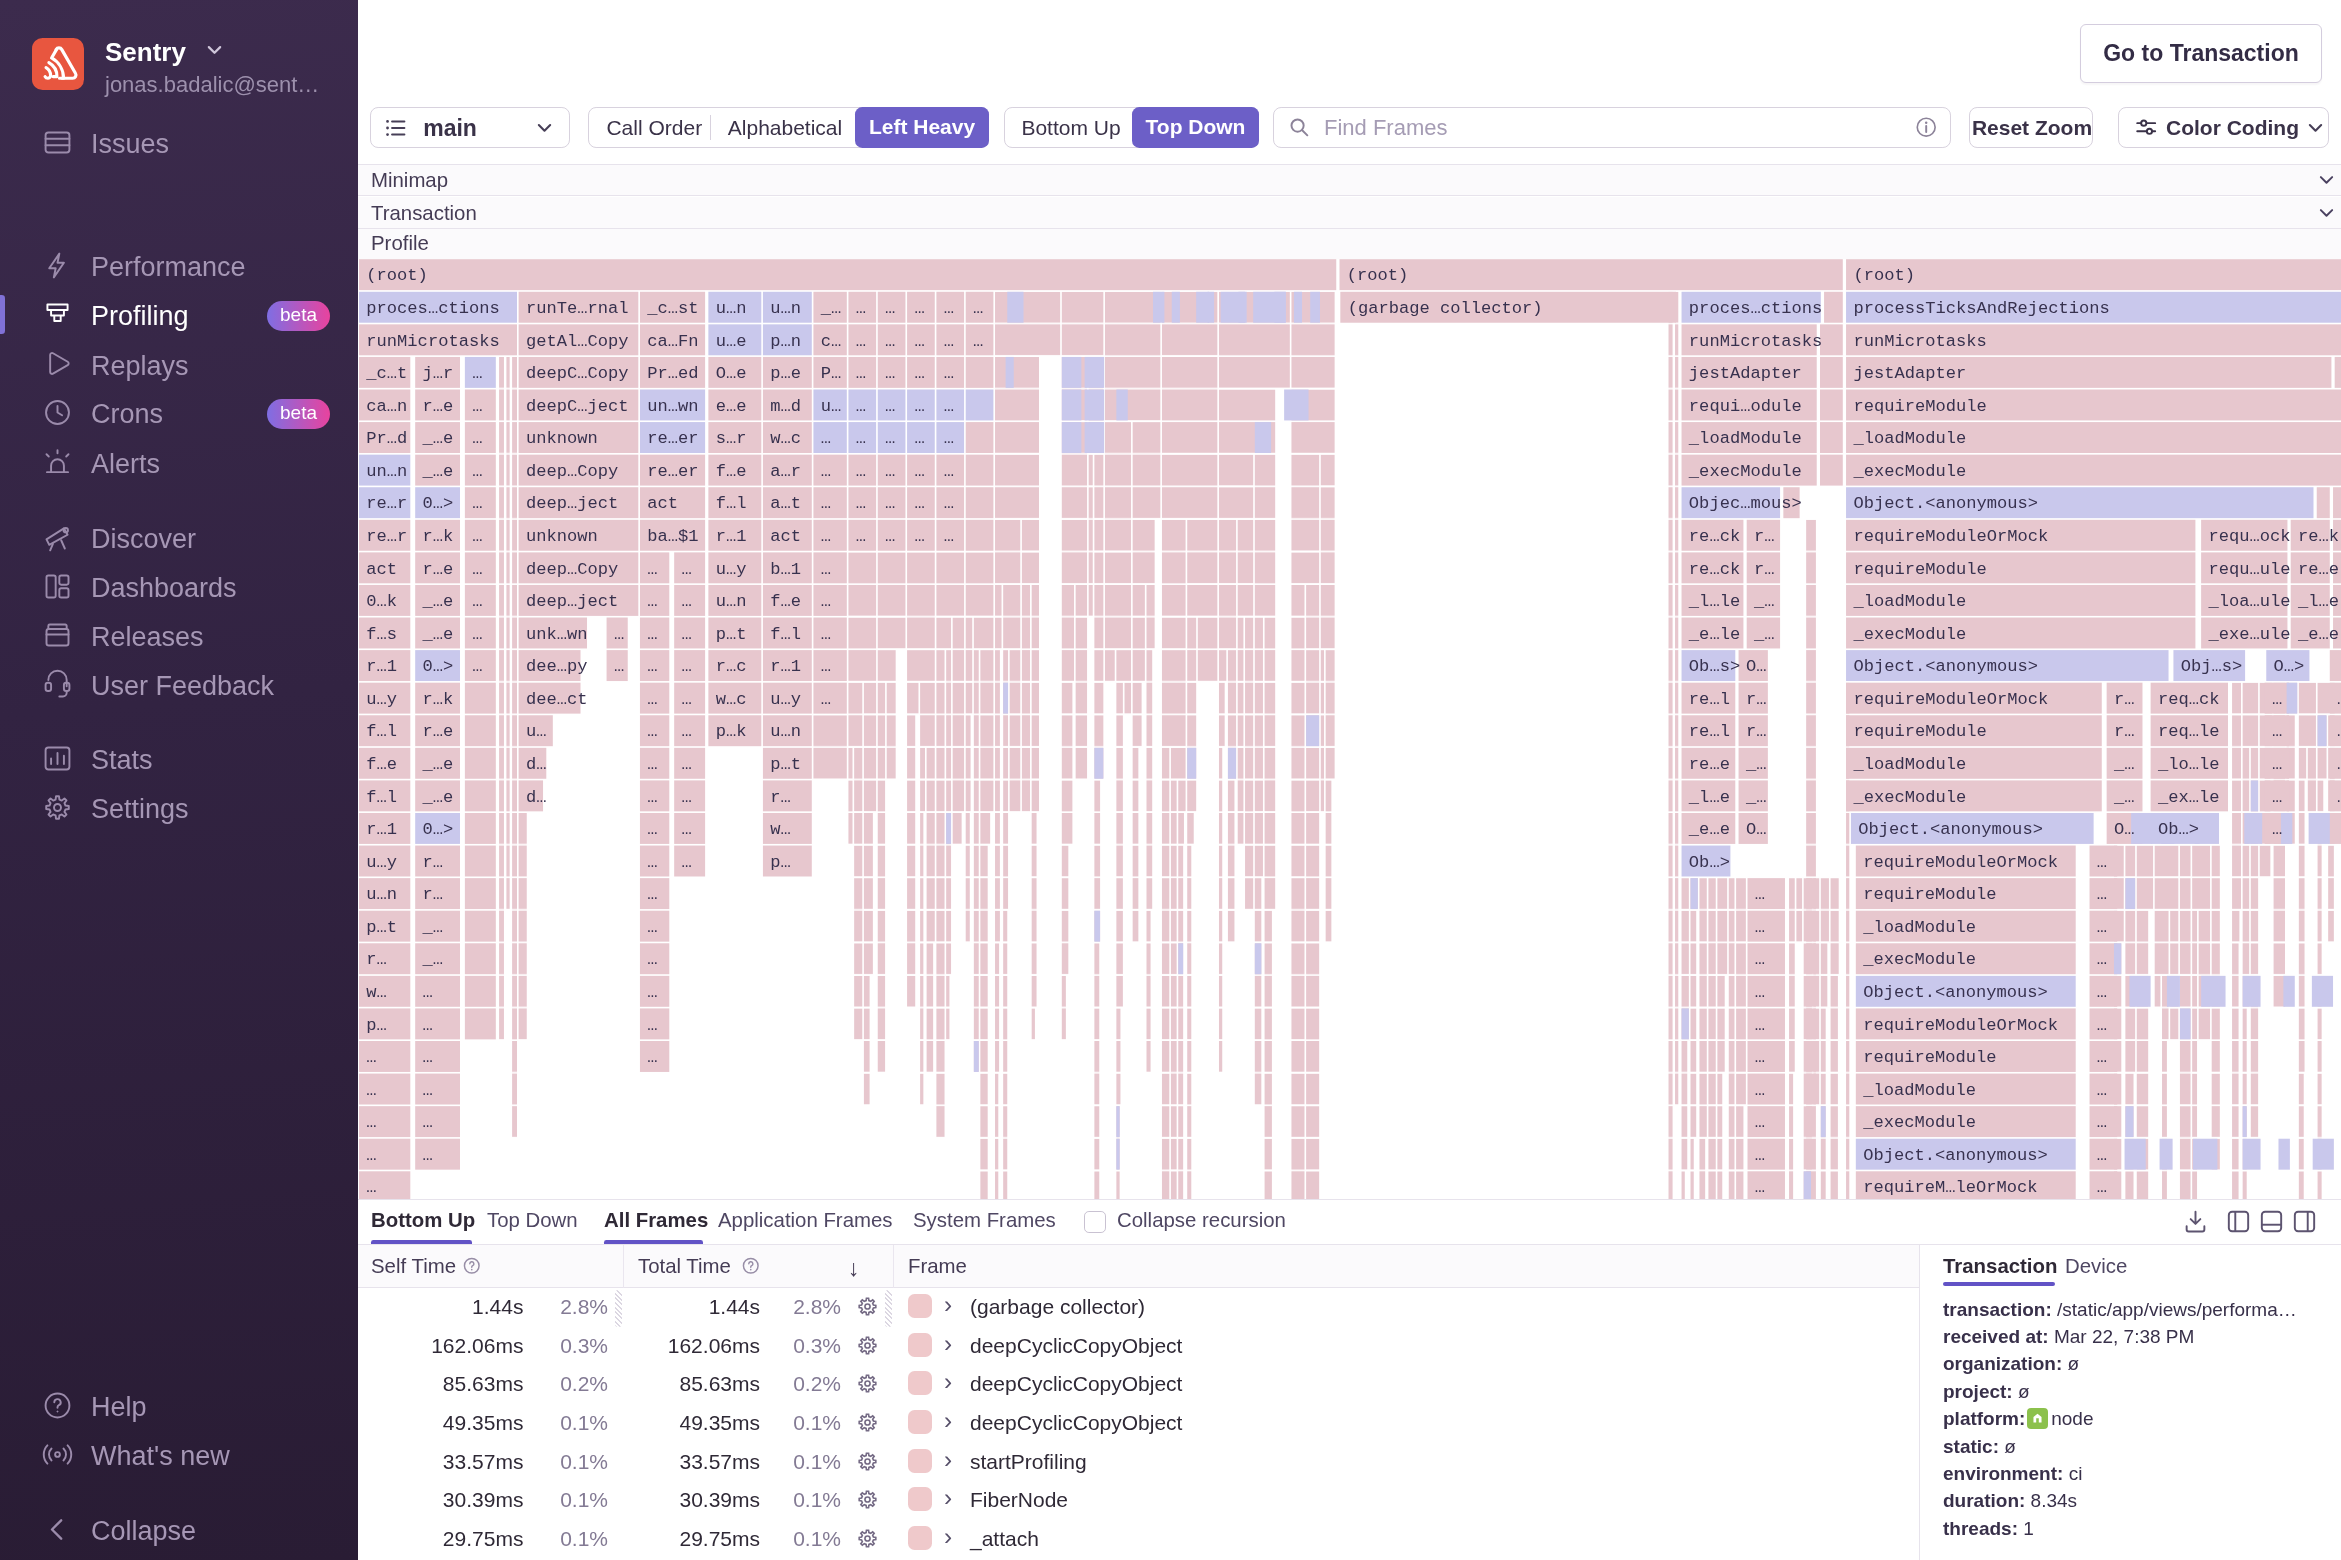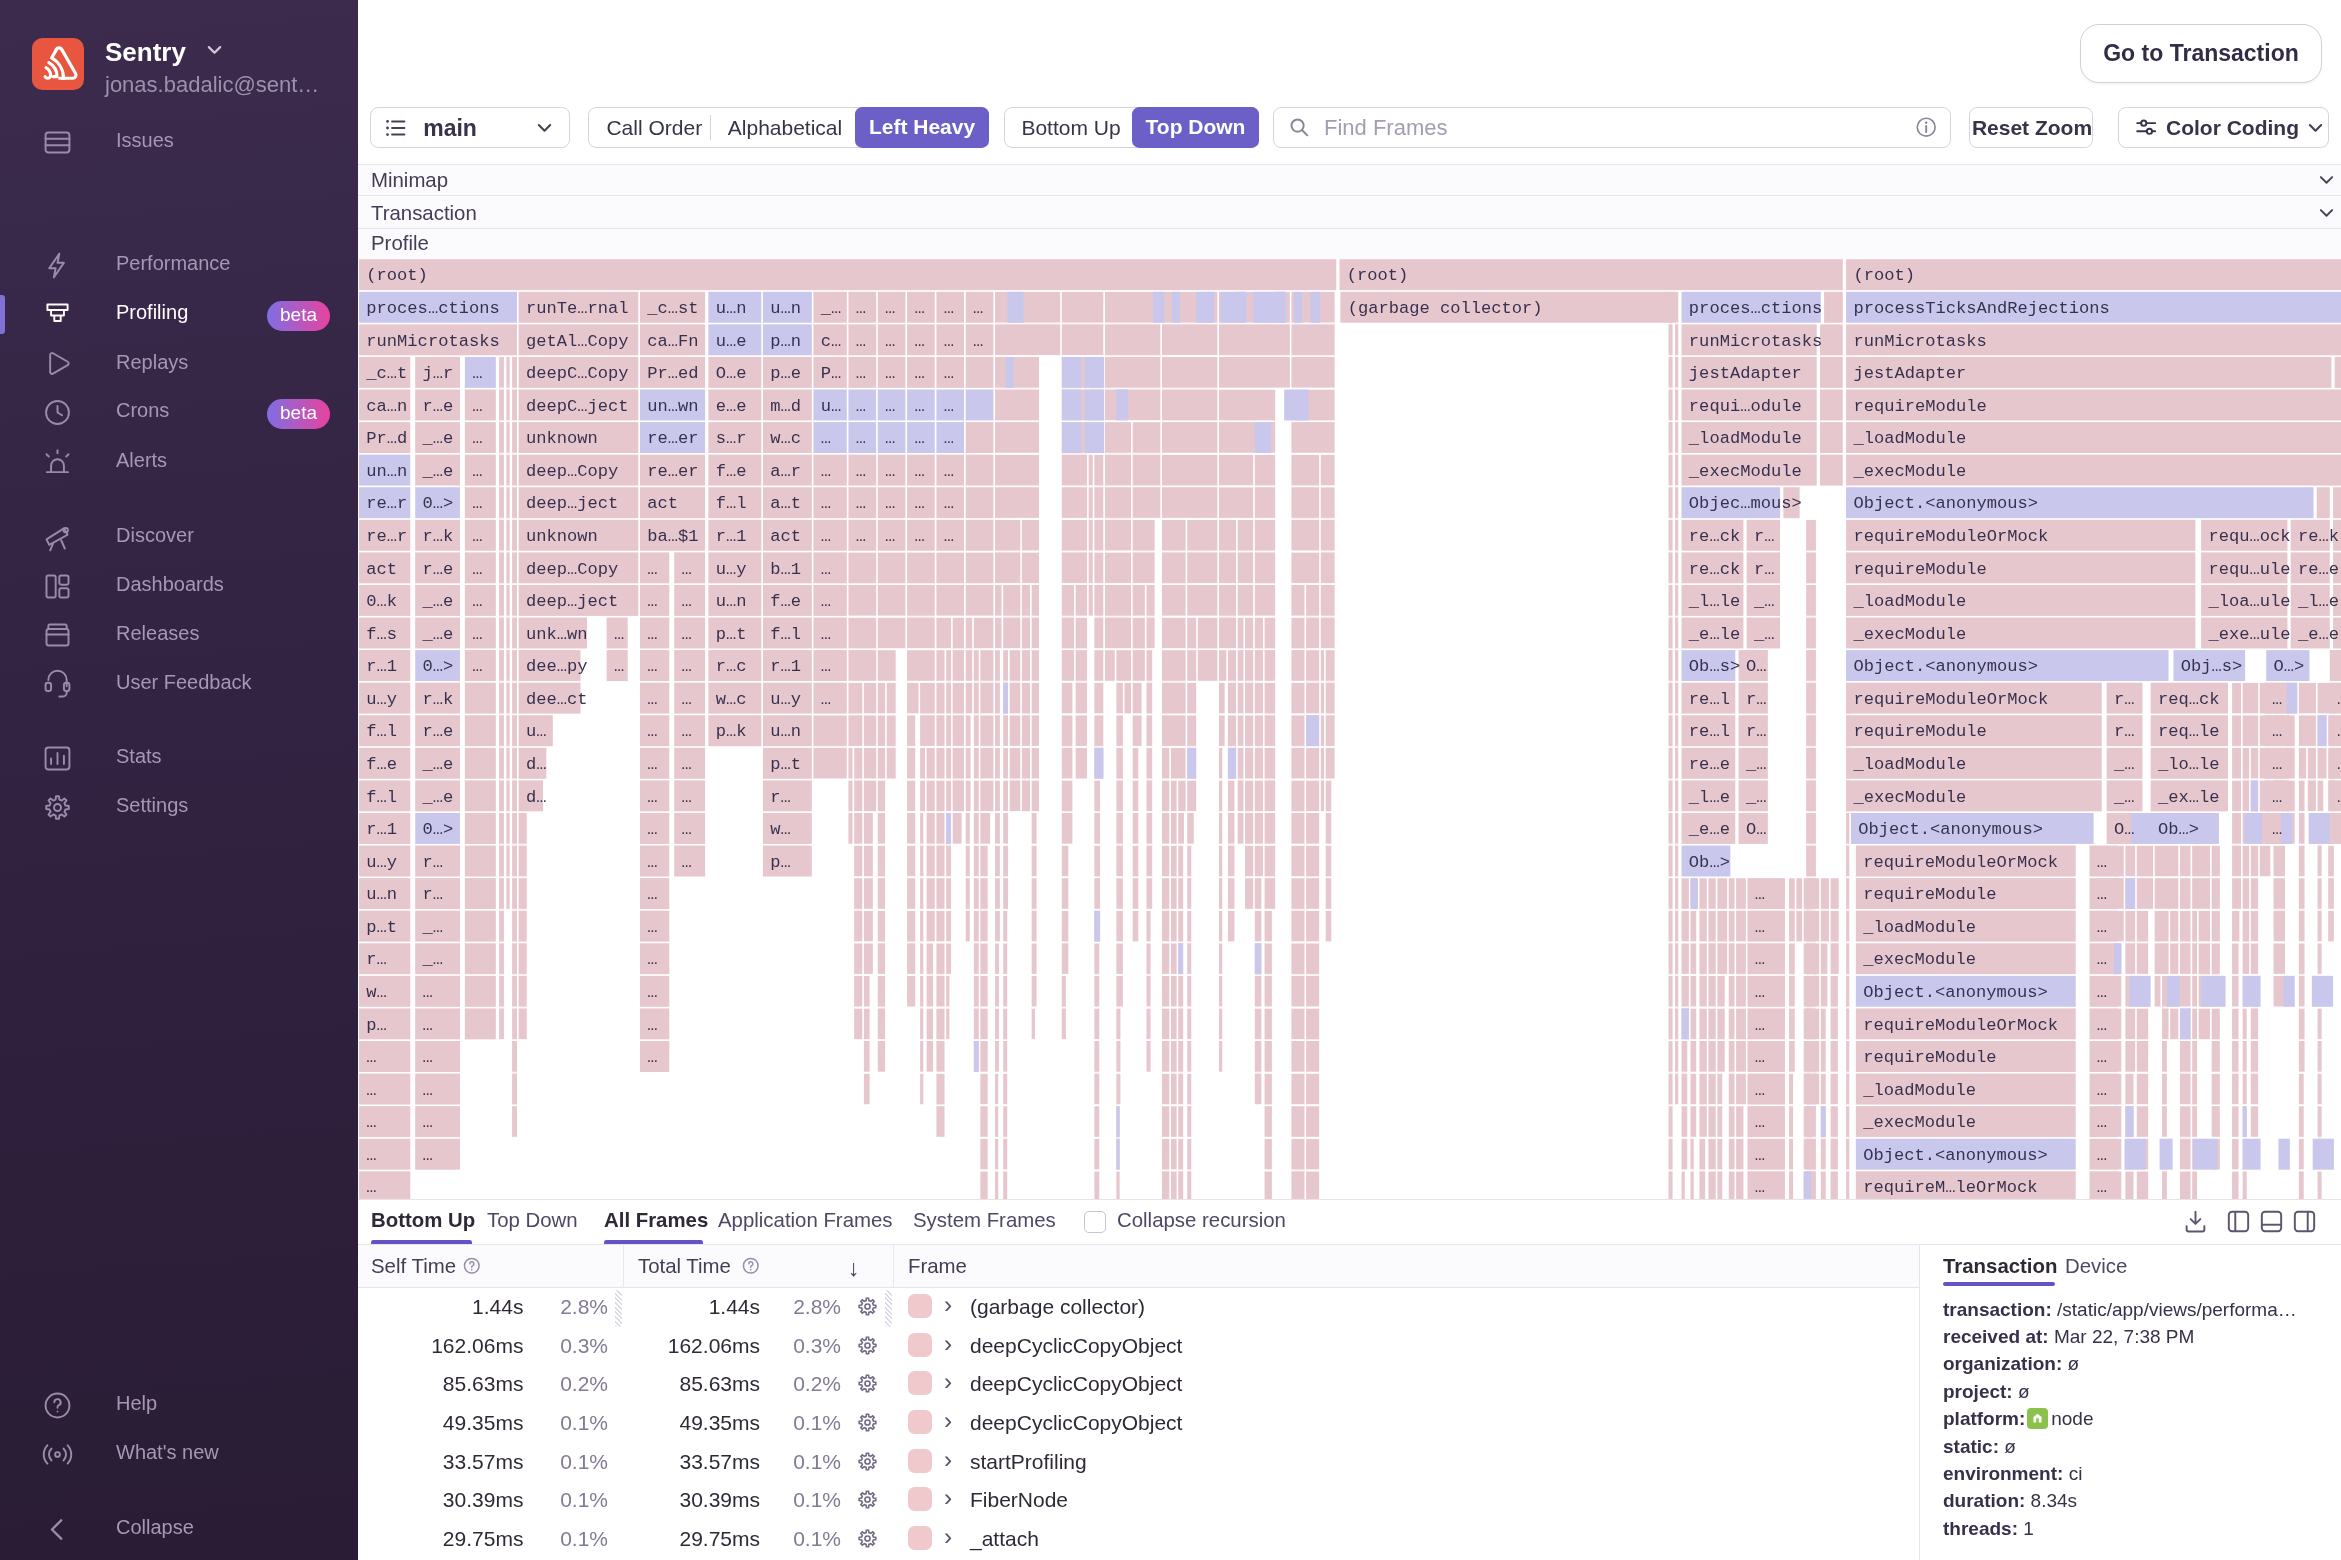--- a/index.html
+++ b/index.html
@@ -1,35 +1,35 @@
 <!DOCTYPE html>
 <html style="font-size:13px"><head><meta charset="utf-8"><style>
 *{box-sizing:border-box;margin:0;padding:0}
 html,body{width:2342px;height:1560px;overflow:hidden}
 body{font-family:"Liberation Sans",sans-serif;background:#fbfafc;position:relative}
 .abs{position:absolute}
 
 .sidebar{position:absolute;left:0;top:0;width:358px;height:1560px;background:linear-gradient(175deg,#3c2b4d 0%,#322342 45%,#291c34 100%)}
 .nitem{position:absolute;left:0;width:358px;height:49px}
 .nicon{position:absolute;left:41px;top:8.1px}
-.nlab{position:absolute;left:116px;top:10.6px;font-size:20px;color:#a697b5;white-space:nowrap}
+.nlab{position:absolute;left:91px;top:10.6px;font-size:27px;color:#a697b5;white-space:nowrap}
 .nitem.active .nlab{color:#fff}
 .nitem.active .nicon svg *{stroke:#fff}
 .beta{position:absolute;right:28px;top:11.4px;background:linear-gradient(90deg,#7f6ee3,#e8439e);color:#fff;font-size:19px;padding:2.4px 13px 4.9px;border-radius:16.3px}
 .activebar{position:absolute;left:0;top:295px;width:4.9px;height:39px;background:#8071d6;border-radius:0 3.3px 3.3px 0}
 .slogo{position:absolute;left:32px;top:38px}
 .sname{position:absolute;left:105px;top:37px;font-size:26px;font-weight:bold;color:#fff}
 .semail{position:absolute;left:105px;top:72px;font-size:22px;color:#9d90ad}
 .schev{position:absolute;left:204px;top:39px}
 
 .main{position:absolute;left:358px;top:0;width:1984px;height:1560px;background:#fff}
 .crumb{position:absolute;top:29px;font-size:24.4px;color:#8d8499;white-space:nowrap}
 .crumb b{color:#b9b2c4;font-weight:normal;padding:0 18px}
 .path{color:#332c45}
-.gototx{position:absolute;left:1722px;top:23.6px;width:242px;height:59px;border:1.2px solid #d4cdde;border-radius:19px;background:#fff;font-size:23px;font-weight:bold;color:#332c45;text-align:center;line-height:56px;box-shadow:0 1.6px 1.6px rgba(43,34,51,.04)}
+.gototx{position:absolute;left:1722px;top:23.6px;width:242px;height:59px;border:1.2px solid #d4cdde;border-radius:6px;background:#fff;font-size:23px;font-weight:bold;color:#332c45;text-align:center;line-height:56px;box-shadow:0 1.6px 1.6px rgba(43,34,51,.04)}
 .ctrl{position:absolute;top:107px;height:41px;background:#fff;border:1.2px solid #d8d2de;border-radius:8.1px}
 .ctrl .lab{font-size:21px;color:#3a3248}
 .pill{position:absolute;top:-0.8px;height:41px;background:#6c5fc7;border-radius:7.3px;color:#fff;font-weight:bold;font-size:21px;text-align:center}
 .seg{position:absolute;top:0;height:39px;font-size:21px;color:#3a3248;text-align:center}
 .hairline{position:absolute;left:0;width:1984px;height:1.2px;background:#e7e3ec}
 .colrow{position:absolute;left:0;width:1984px;background:#fbfafc}
 .colrow .t{position:absolute;left:13px;font-size:20.4px;color:#453c55}
 
 .tabbar{position:absolute;left:0;top:1199px;width:1984px;height:46px;background:#fff;border-top:1.2px solid #e7e3ec;border-bottom:1.2px solid #e7e3ec}
 .tab{position:absolute;top:9px;font-size:20.4px;color:#4f4763;white-space:nowrap}

